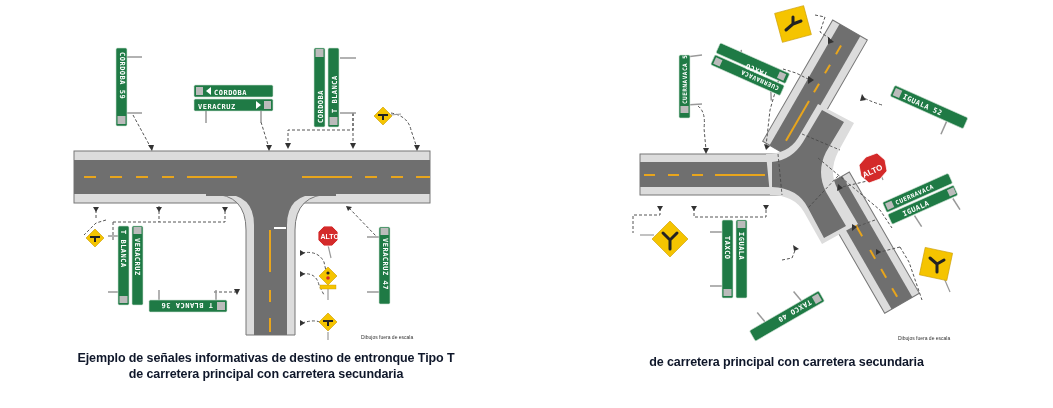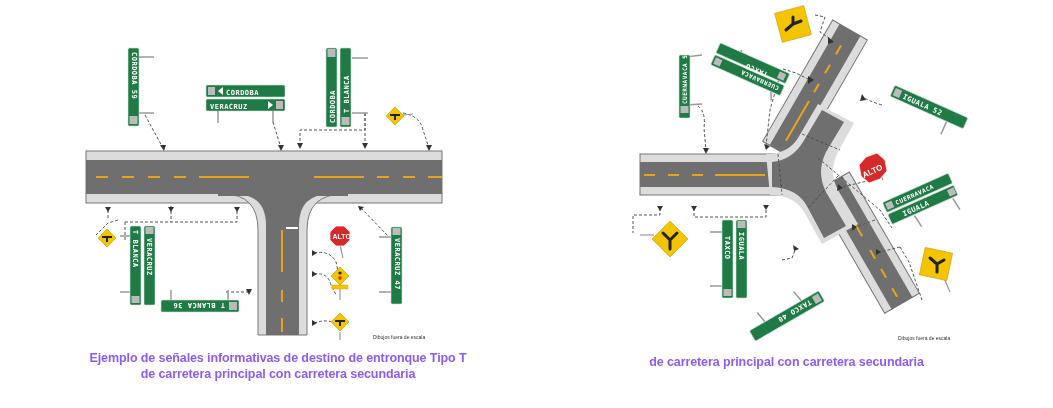--- a/index.html
+++ b/index.html
@@ -1,28 +1,28 @@
 <!DOCTYPE html>
 <html><head>
 <meta charset="utf-8">
 <style>
   html, body { margin:0; padding:0; background:#ffffff; }
   body { width:1053px; height:408px; position:relative; overflow:hidden; font-family:"Liberation Sans", sans-serif; }
   .panel { position:absolute; top:0; }
   .panel svg { position:absolute; left:0; top:0; }
-  .caption { position:absolute; text-align:center; font-family:"Liberation Sans", sans-serif; font-weight:bold; font-size:12.5px; color:#8b5cf6; line-height:16px; letter-spacing:-0.1px; }
+  .caption { position:absolute; text-align:center; font-family:"Liberation Sans", sans-serif; font-weight:bold; font-size:12.5px; color:#0f172a; line-height:16px; letter-spacing:-0.1px; }
   .caption div { white-space:nowrap; }
   .scale-note { font-family:"Liberation Sans", sans-serif; font-size:5px; fill:#333333; }
   .sign-text { font-family:"DejaVu Sans Mono", monospace; font-size:7px; fill:#ffffff; font-weight:bold; letter-spacing:0.5px; }
   .alto-text { font-family:"Liberation Sans", sans-serif; font-size:7px; fill:#ffffff; font-weight:bold; }
 </style>
 </head>
 <body>
 
-<div class="panel" style="left:18px; width:520px; height:408px;">
+<div class="panel" style="left:6px; width:520px; height:408px;">
   <svg width="520" height="345" viewBox="0 0 520 345">
 
     <g>
       <rect x="68" y="151" width="356" height="52" fill="#dcdcdc" stroke="#777" stroke-width="1"></rect>
       <rect x="68" y="160" width="356" height="34" fill="#6f6f6f"></rect>
     </g>
 
     <g>
       <path d="M205,194 Q240,194 240,230 L240,335 L289,335 L289,230 Q289,194 326,194 Z" fill="#dcdcdc" stroke="#777" stroke-width="1"></path>
       <path d="M216,194 Q248,194 248,225 L248,335 L281,335 L281,225 Q281,194 313,194 Z" fill="#6f6f6f"></path>

